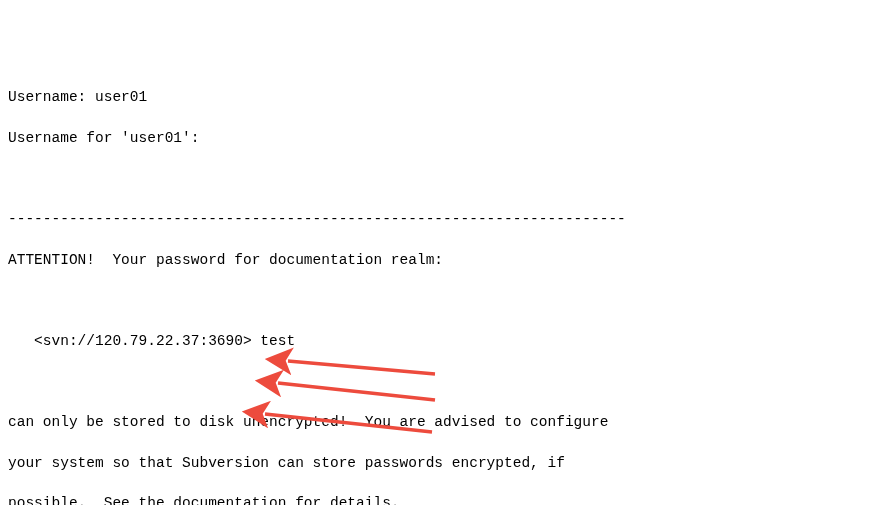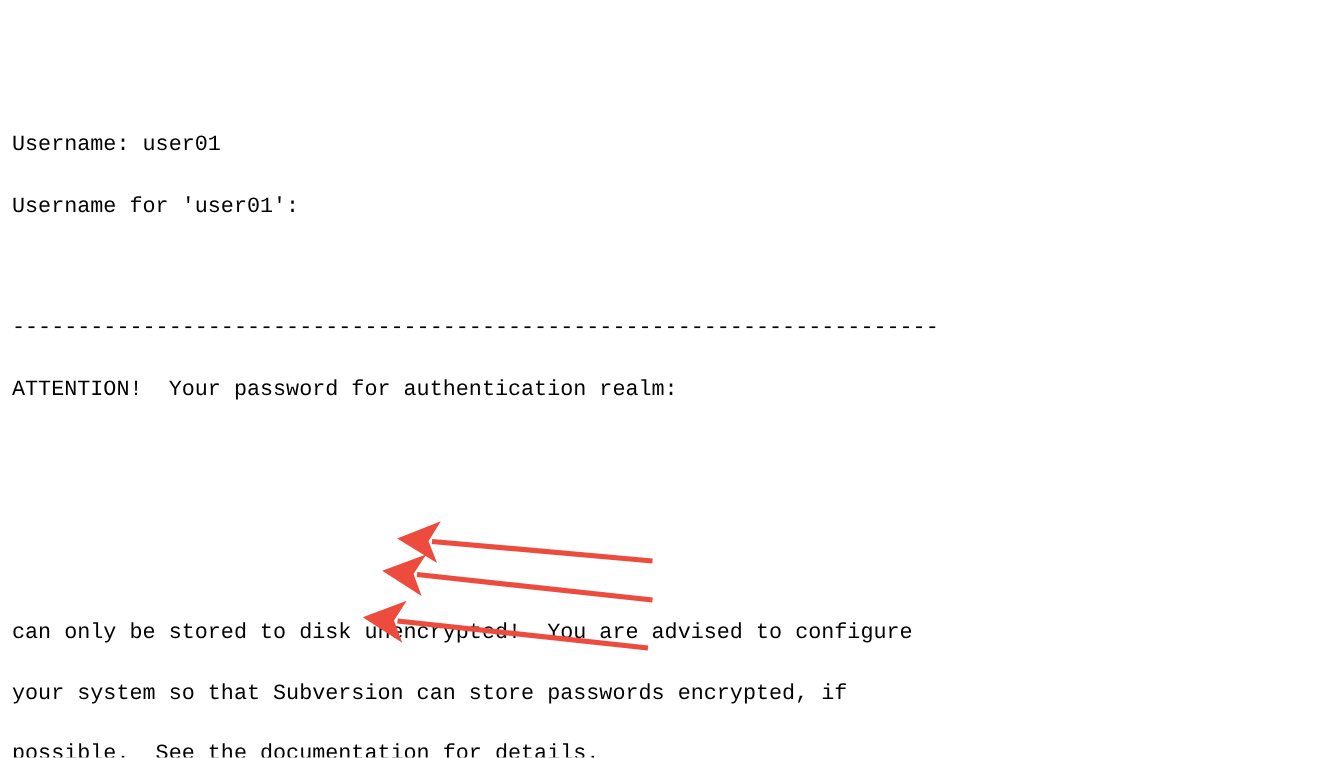--- a/index.html
+++ b/index.html
@@ -24,23 +24,23 @@
   </style>
 </head>
 <body>
 
 
 
 <div class="line"><span>Username: </span><span>user01</span></div>
 <div class="line">Username for 'user01':</div>
 <div class="line"> </div>
 <div class="line">-----------------------------------------------------------------------</div>
-<div class="line">ATTENTION!  Your password for authentication realm:</div>
+<div class="line">ATTENTION!  Your password for documentation realm:</div>
 <div class="line"> </div>
-<div class="line"><span>   </span></div>
+<div class="line"><span>   </span><span>&lt;svn://120.79.22.37:3690&gt; test</span></div>
 <div class="line"> </div>
 <div class="line">can only be stored to disk unencrypted!  You are advised to configure</div>
 <div class="line">your system so that Subversion can store passwords encrypted, if</div>
 <div class="line">possible.  See the documentation for details.</div>
 
 
 
 
 
 

